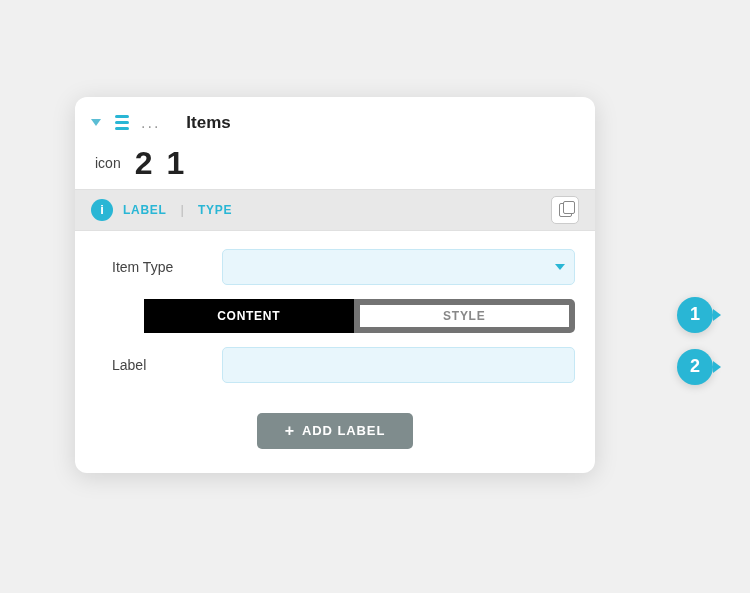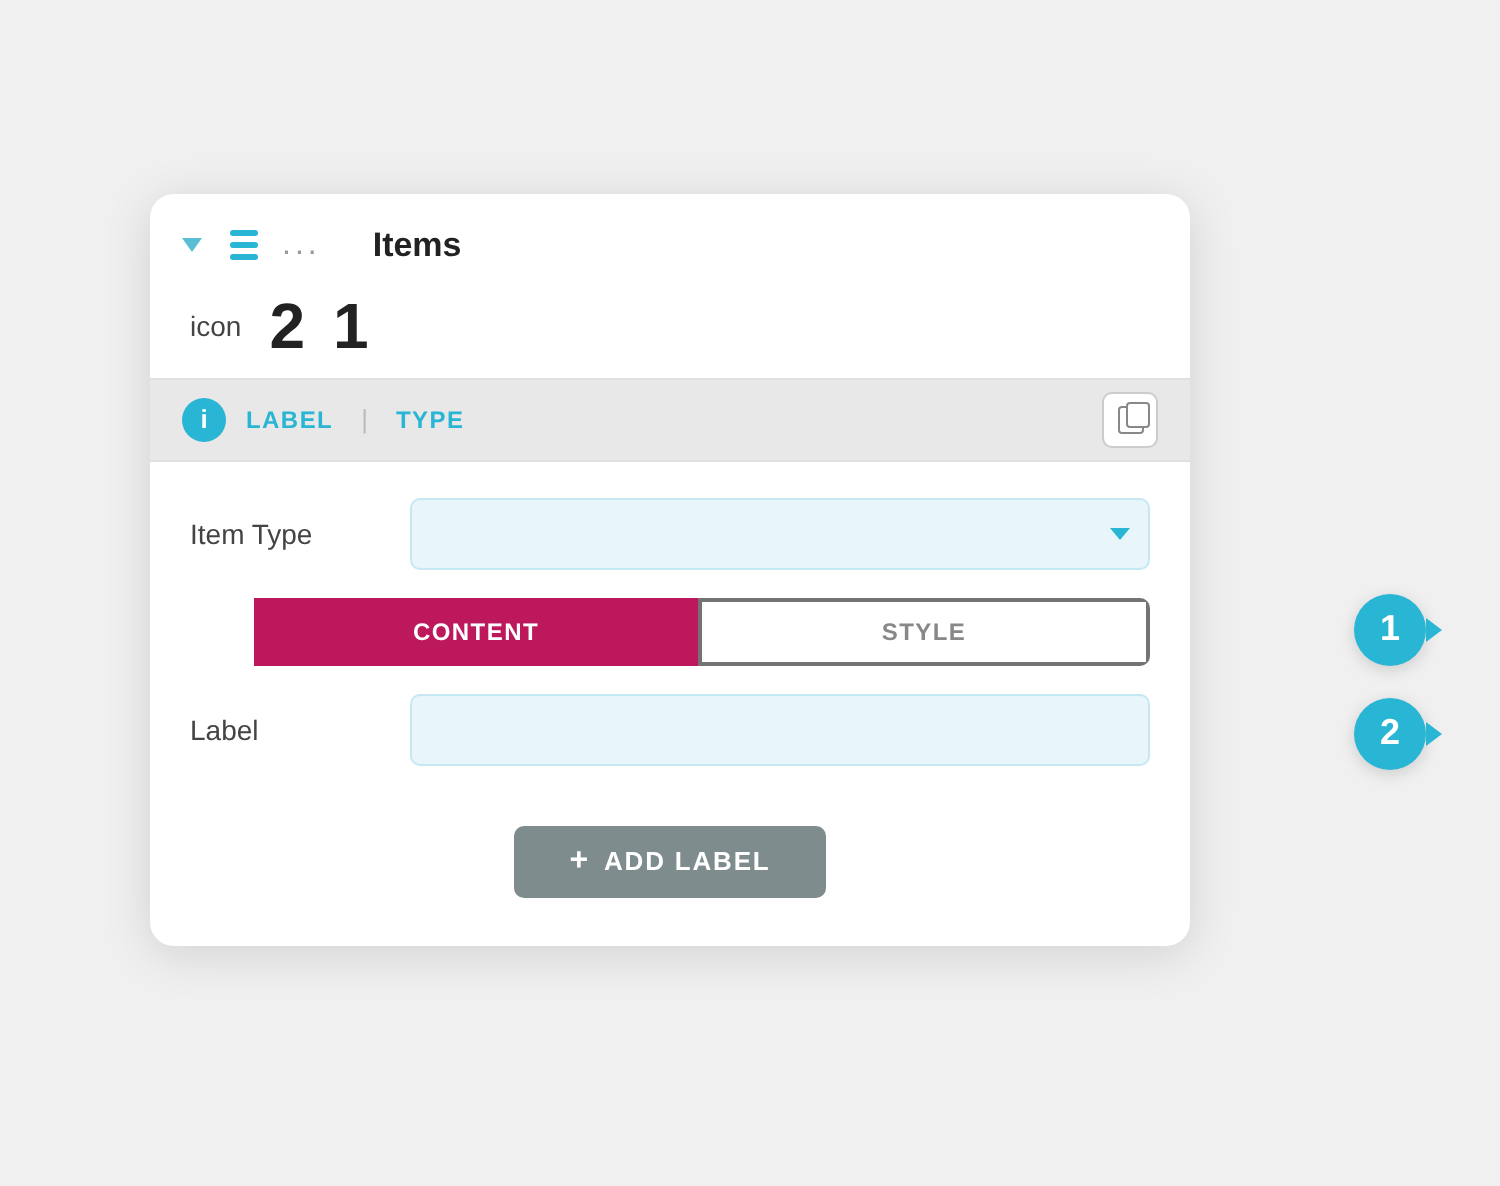--- a/index.html
+++ b/index.html
@@ -138,21 +138,21 @@
       position: absolute;
       width: 10px; height: 11px;
       border: 1.5px solid #888;
       border-radius: 2px;
       top: -3px; left: 3px;
       background: #fff;
     }
 
     
     .form-area {
-      padding: 18px 20px 10px 20px;
+      padding: 18px 20px 10px 37px;
     }
     .form-row {
       display: flex;
       align-items: center;
       margin-bottom: 14px;
     }
     .form-label {
       font-size: 14px;
       color: #444;
       width: 110px;
@@ -209,28 +209,28 @@
       flex: 1;
       height: 34px;
       display: flex; align-items: center; justify-content: center;
       font-size: 12px;
       font-weight: 700;
       letter-spacing: 0.06em;
       border: none;
       cursor: pointer;
     }
     .sub-tab.active {
-      background: #be185d;
+      background: #000000;
       color: #fff;
       margin-left: 32px;
     }
     .sub-tab.inactive {
       background: #fff;
       color: #888;
-      border: 2px solid #737373;
+      border: 6px solid #737373;
     }
 
     
     .add-item-row {
       display: flex;
       justify-content: center;
       padding-top: 6px;
     }
     .add-item-btn {
       background: #7f8c8d;

